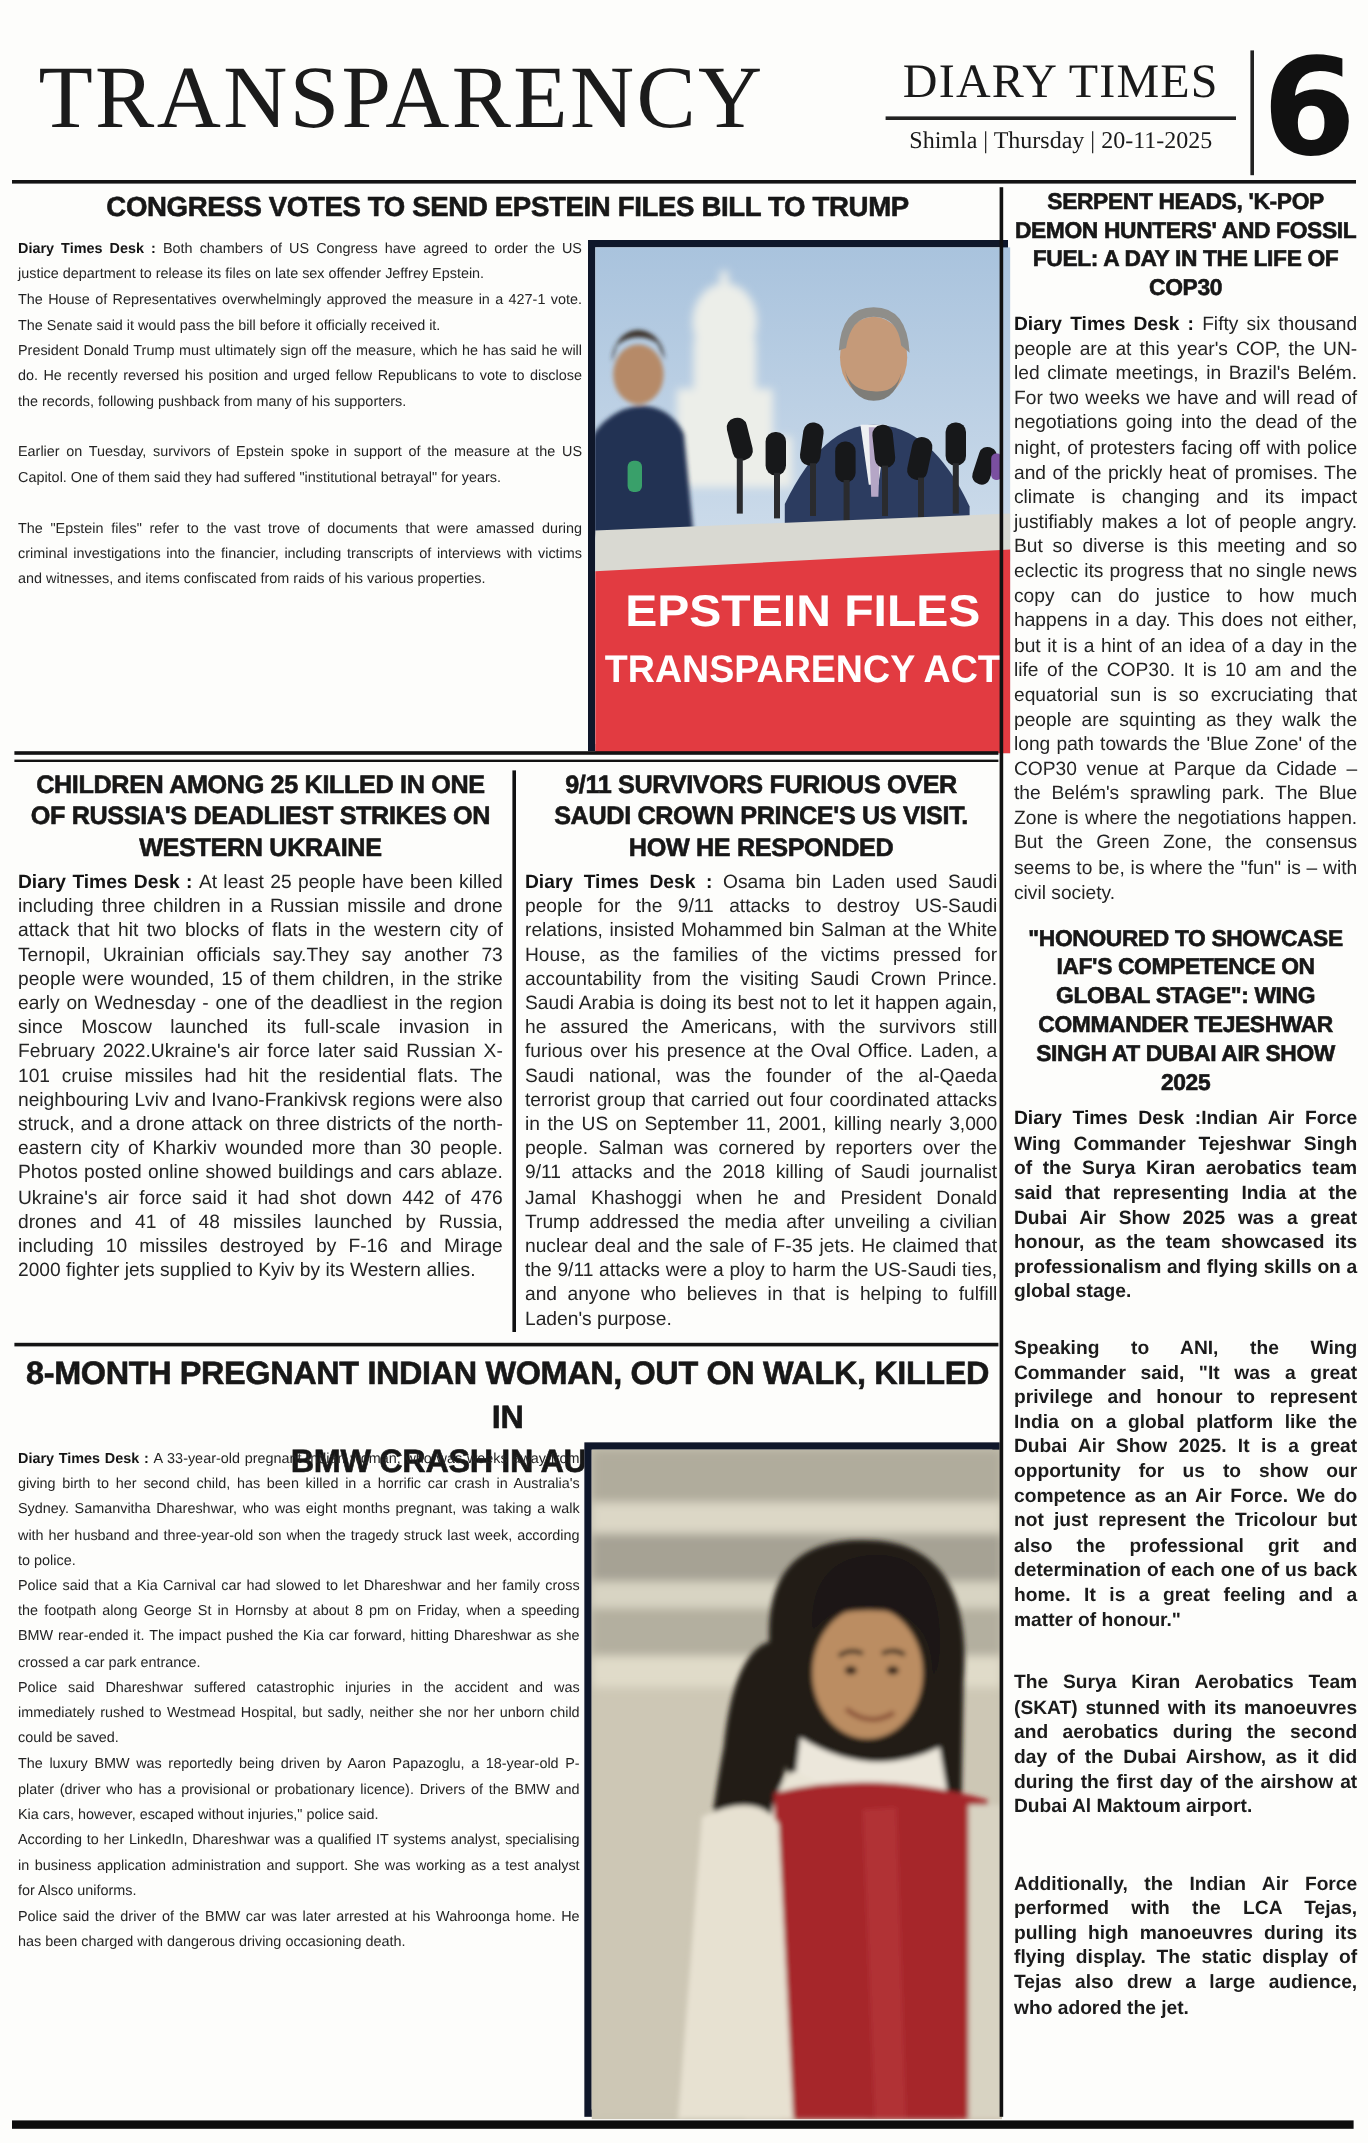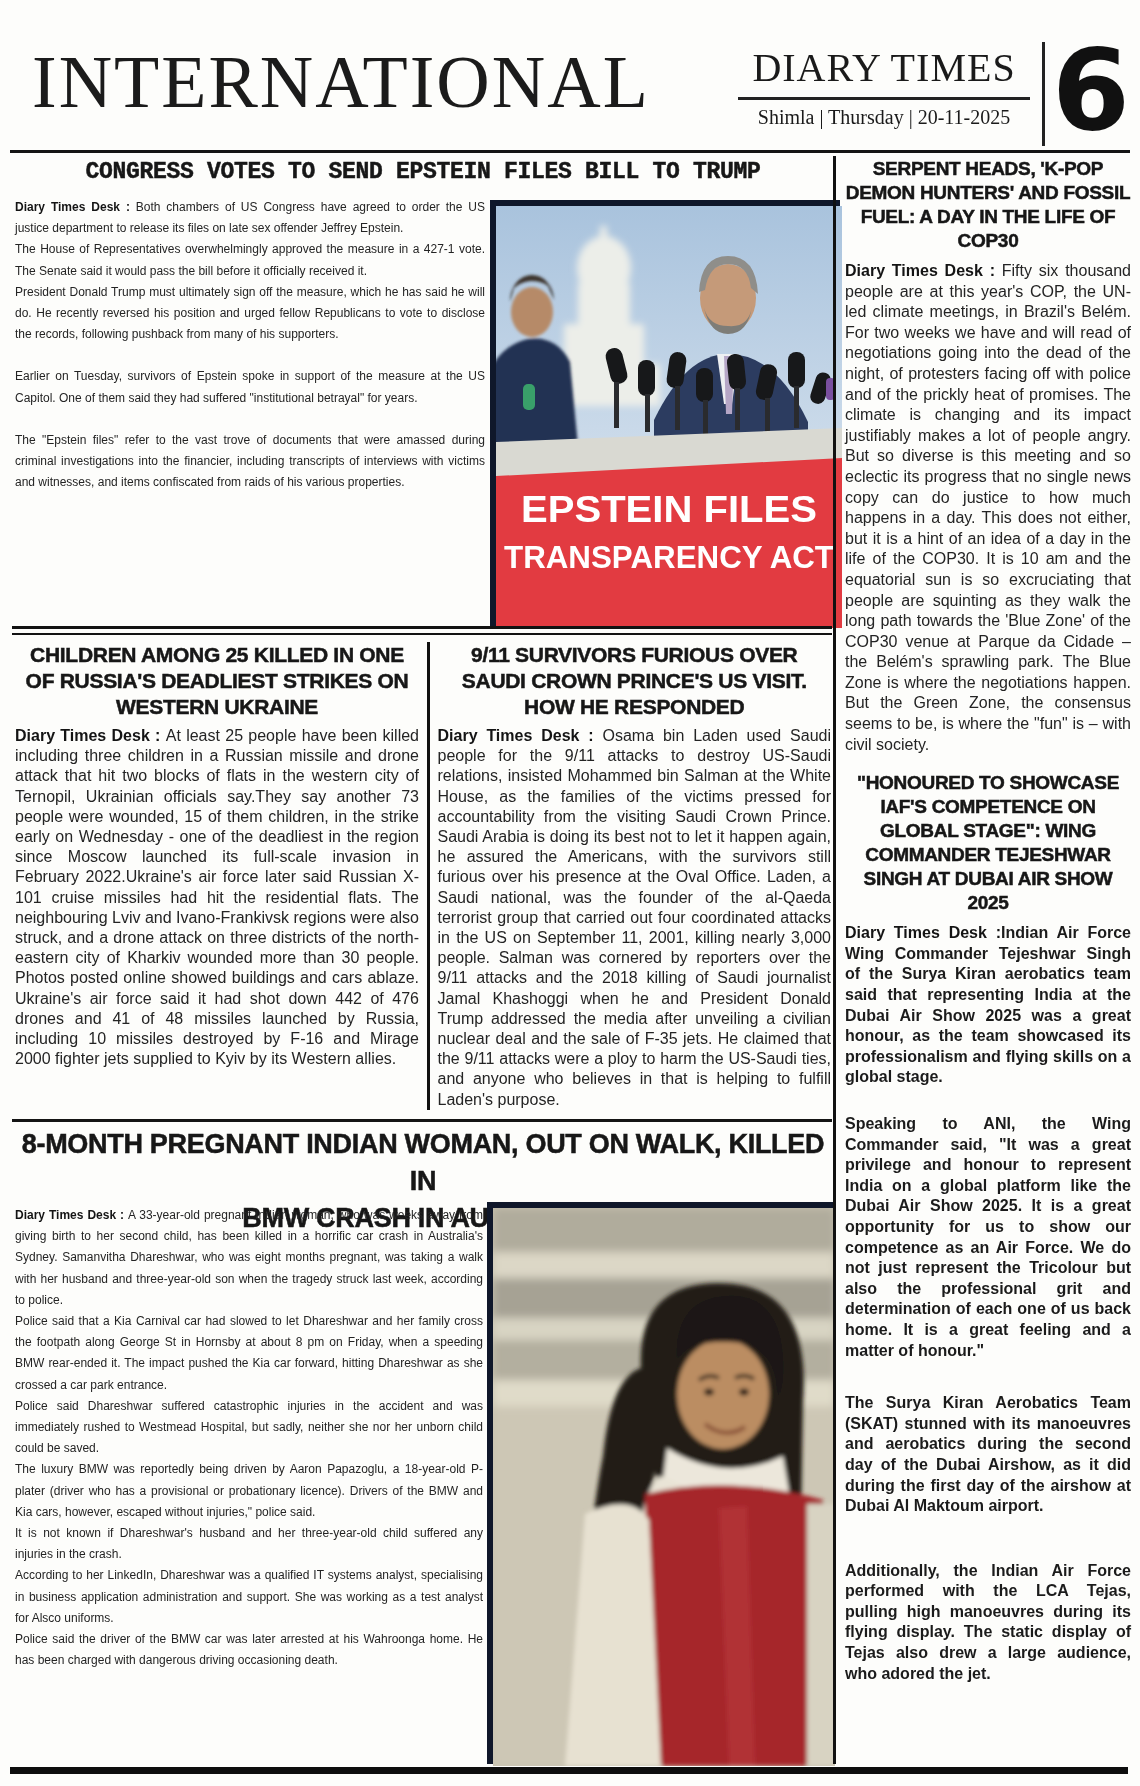--- a/index.html
+++ b/index.html
@@ -16,21 +16,21 @@
             border-bottom:3px solid #222;padding-bottom:6px;white-space:nowrap;}
   .dateline{font-family:"Liberation Serif",serif;font-size:20px;color:#1a1a1a;margin-top:6px;white-space:nowrap;}
   .header-vrule{width:3px;background:#222;}
   .page-num{font-family:"DejaVu Sans","Liberation Sans",sans-serif;font-weight:bold;font-size:112px;
             line-height:1;color:#111;}
   .page-rule{background:#141414;}
 
   
   .head{font-weight:bold;color:#171717;text-align:center;letter-spacing:-0.3px;
         -webkit-text-stroke:0.5px #171717;}
-  .h1{font-size:23px;line-height:28px;font-family:Liberation Mono, monospace;}
+  .h1{font-size:23px;line-height:28px;}
   .h2{font-size:21px;line-height:26px;}
   .h2r{font-size:19px;line-height:24px;}
   .h2bmw{font-size:27px;line-height:37px;}
 
   
   .body-txt{font-size:12px;line-height:21.2px;text-align:justify;color:#242424;}
   .body-txt p{margin:0;}
   .body-txt p.gap{margin-top:21px;}
   .row2-txt{font-size:16px;line-height:20.2px;}
   .byline{font-weight:bold;color:#141414;}
@@ -53,21 +53,21 @@
   .bottom-bar{height:7px;background:#0d0d0d;}
 
   .photo{border:6px solid #0f172a;background:#ccc;}
   .photo svg{display:block;}
 </style>
 </head>
 <body>
 
 <div id="page">
 
-  <div class="abs section-title" style="left:32px;top:40px;">INTERNATIONAL</div>
+  <div class="abs section-title" style="left:32px;top:40px;">TRANSPARENCY</div>
 
   <div class="abs masthead-block" style="left:738px;top:44px;">
     <div class="masthead">DIARY TIMES</div>
     <div class="dateline">Shimla | Thursday | 20-11-2025</div>
   </div>
 
   <div class="abs header-vrule" style="left:1042px;top:42px;height:104px;"></div>
 
   <div class="abs page-num" style="left:1052px;top:34px;">6</div>
 
@@ -174,21 +174,20 @@
   <div class="abs head h2bmw" style="left:15px;top:1126px;width:816px;">
     <div>8-MONTH PREGNANT INDIAN WOMAN, OUT ON WALK, KILLED IN</div>
     <div>BMW CRASH IN AUSTRALIA</div>
   </div>
 
   <div class="abs body-txt" style="left:15px;top:1205px;width:468px;">
     <p><b class="byline">Diary Times Desk : </b><span>A 33-year-old pregnant Indian woman, who was weeks away from giving birth to her second child, has been killed in a horrific car crash in Australia's Sydney. Samanvitha Dhareshwar, who was eight months pregnant, was taking a walk with her husband and three-year-old son when the tragedy struck last week, according to police.</span></p>
     <p>Police said that a Kia Carnival car had slowed to let Dhareshwar and her family cross the footpath along George St in Hornsby at about 8 pm on Friday, when a speeding BMW rear-ended it. The impact pushed the Kia car forward, hitting Dhareshwar as she crossed a car park entrance.</p>
     <p>Police said Dhareshwar suffered catastrophic injuries in the accident and was immediately rushed to Westmead Hospital, but sadly, neither she nor her unborn child could be saved.</p>
     <p>The luxury BMW was reportedly being driven by Aaron Papazoglu, a 18-year-old P-plater (driver who has a provisional or probationary licence). Drivers of the BMW and Kia cars, however, escaped without injuries," police said.</p>
-    <p>It is not known if Dhareshwar's husband and her three-year-old child suffered any injuries in the crash.</p>
     <p>According to her LinkedIn, Dhareshwar was a qualified IT systems analyst, specialising in business application administration and support. She was working as a test analyst for Alsco uniforms.</p>
     <p>Police said the driver of the BMW car was later arrested at his Wahroonga home. He has been charged with dangerous driving occasioning death.</p>
   </div>
 
   <div class="abs photo" style="left:487px;top:1202px;width:346px;height:562px;">
     <svg width="342" height="558" viewBox="0 0 342 558">
       <defs>
         <filter id="wbl">
             <feGaussianBlur stdDeviation="2.2"></feGaussianBlur>
           </filter>

